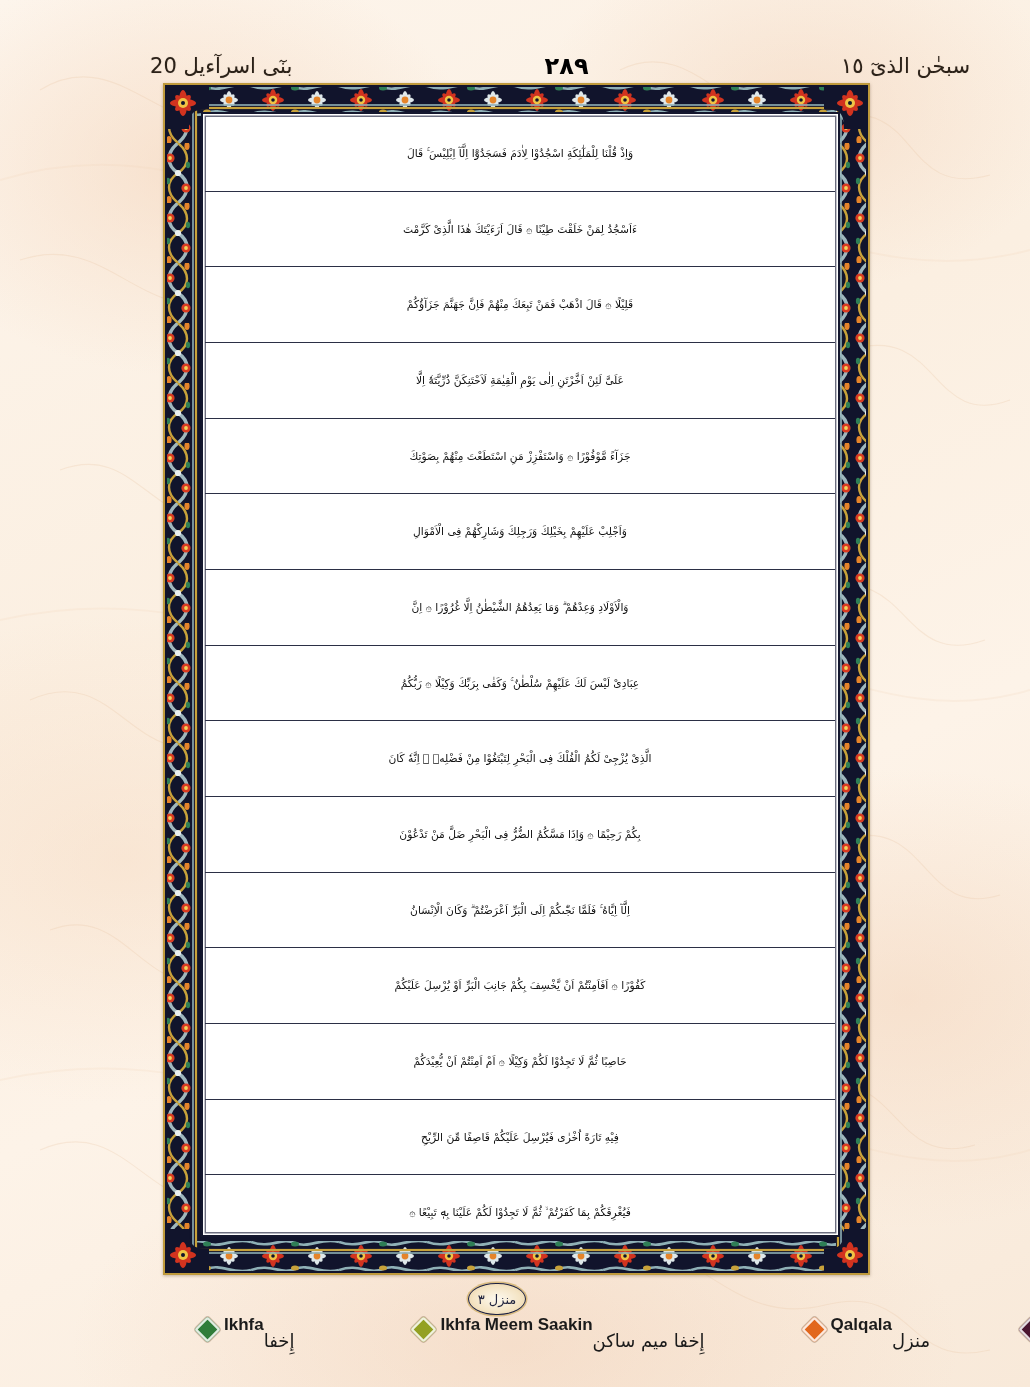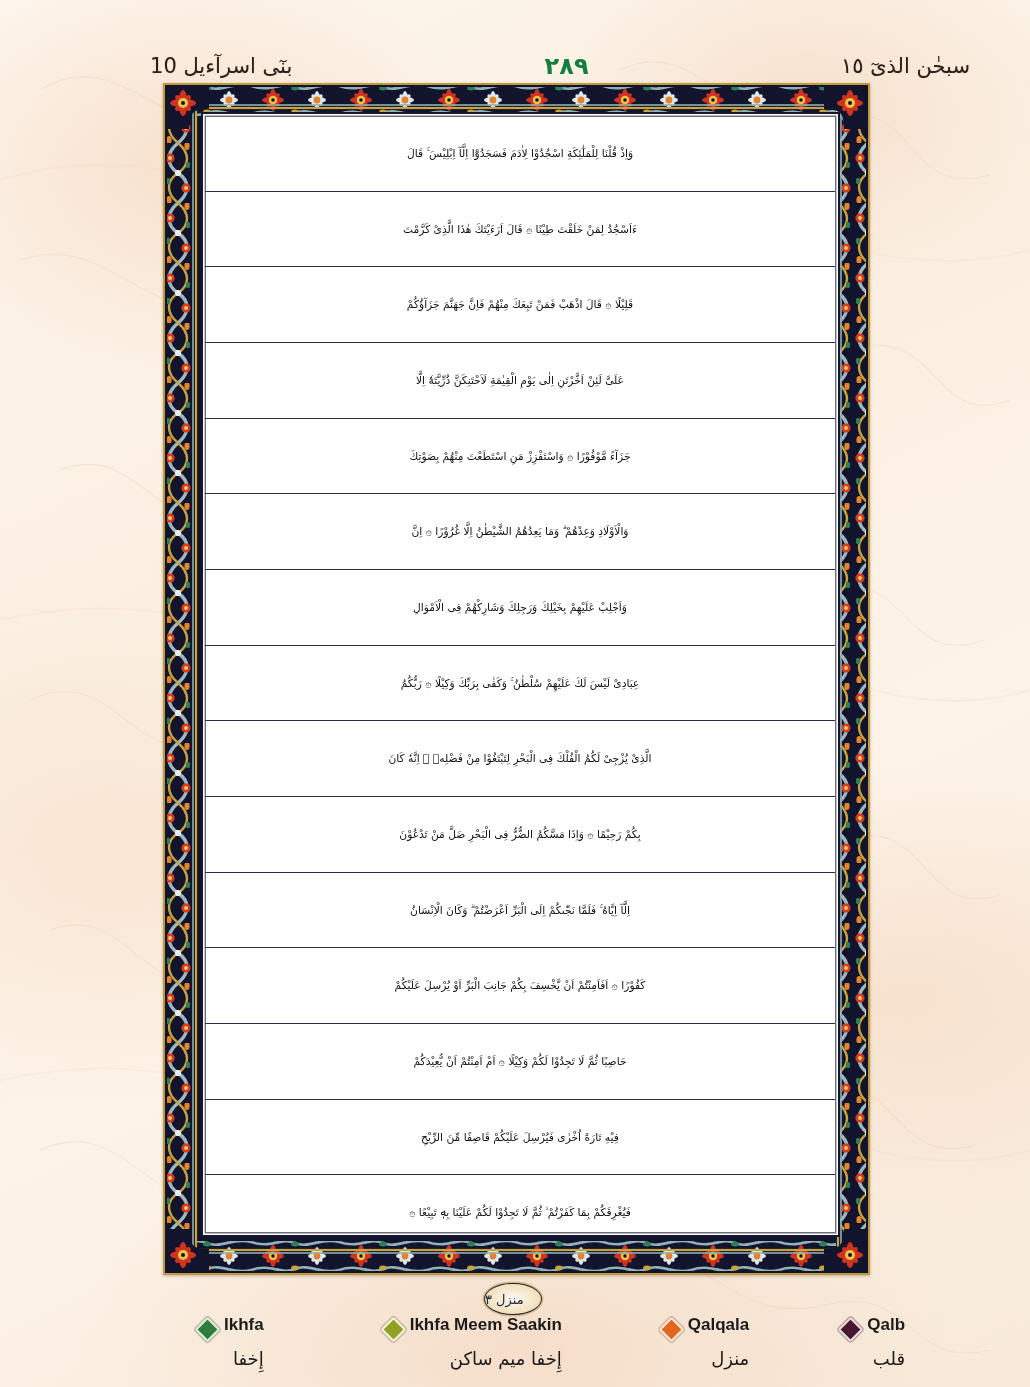--- a/index.html
+++ b/index.html
@@ -32,21 +32,21 @@
     color:#2b2118;
     direction:rtl;
   }
   .hdr-txt{
     font-family:"DejaVu Sans", sans-serif;
     font-size:21px;letter-spacing:0px;white-space:nowrap;
     text-shadow:0 0 1px rgba(60,40,25,.25);
   }
   .hdr-page{
     font-family:"DejaVu Sans", sans-serif;
-    font-size:24px;font-weight:bold;color:#15803d;
+    font-size:24px;font-weight:bold;color:#000000;
   }
 
   
   #frame{
     position:absolute;left:163px;top:83px;width:707px;height:1192px;
   }
   .border-base{
     position:absolute;inset:0;
     background:#11142c;
     box-shadow:0 1px 3px rgba(90,60,35,.35);
@@ -81,23 +81,23 @@
     white-space:nowrap;
     width:100%;
     text-align:center;
     padding:0 2px;
     transform:scaleX(.97);
     letter-spacing:-0.2px;
   }
 
   
   #manzil{
-    position:absolute;left:484px;top:1283px;
+    position:absolute;left:468px;top:1283px;
     width:56px;height:30px;
-    display:flex;align-items:center;justify-content:flex-start;
+    display:flex;align-items:center;justify-content:center;
     background:radial-gradient(ellipse at 50% 50%,#fdf9ef 0%,#f4e4c4 60%,#e3c796 100%);
     border:1.6px solid #1d2140;
     border-radius:50% / 52%;
     box-shadow:0 0 0 1.5px #d9bb7f;
     z-index:6;
   }
   #manzil span{
     direction:rtl;font-family:"DejaVu Sans",sans-serif;
     font-size:13px;color:#20243f;white-space:nowrap;
   }
@@ -112,21 +112,21 @@
   .leg-i2{margin-left:120px;justify-content:center;}
   .leg-i3{margin-left:100px;}
   .leg-i4{margin-left:92px;}
   .diamond{
     width:19px;height:19px;margin-top:4px;flex:0 0 auto;
     transform:rotate(45deg);
     border-radius:3px;
     box-shadow:inset 0 0 0 2.5px rgba(255,255,255,.85),
                0 0 0 1px rgba(120,90,60,.35);
   }
-  .leg-texts{display:flex;flex-direction:column;line-height:1.05;}
+  .leg-texts{display:flex;line-height:1.05;}
   .leg-en{
     font-family:"Liberation Sans", sans-serif;
     font-size:17px;font-weight:bold;color:#1b1b1b;white-space:nowrap;
   }
   .leg-ar{
     font-family:"DejaVu Sans", sans-serif;
     direction:rtl;font-size:18px;color:#1b1b1b;
     white-space:nowrap;text-align:right;margin-top:16px;
   }
 </style>
@@ -153,21 +153,21 @@
   <g fill="none" stroke="#f0d2b6" stroke-width="2" opacity="0.4">
     <path d="M0,180 C200,120 300,260 520,210 C740,160 840,300 1030,250"></path>
     <path d="M0,620 C220,570 320,700 540,650 C760,600 860,740 1030,690"></path>
     <path d="M0,1080 C220,1030 320,1160 540,1110 C760,1060 860,1200 1030,1150"></path>
   </g>
 </svg>
 
 <div class="header">
   <div class="hdr-txt">سبحٰن الذىٓ ١٥</div>
   <div class="hdr-page">٢٨٩</div>
-  <div class="hdr-txt">بنٓى اسرآءيل 10</div>
+  <div class="hdr-txt">بنٓى اسرآءيل 20</div>
 </div>
 
 <div id="frame">
   <div class="border-base"></div>
 
   <svg class="border-art" viewBox="0 0 707 1192" preserveAspectRatio="none">
     <defs>
 
       <pattern id="vineH" x="0" y="0" width="60" height="30" patternUnits="userSpaceOnUse">
         <rect width="60" height="30" fill="#11142c"></rect>
@@ -304,24 +304,24 @@
   <div class="qline">
       <div class="qtext" style="font-size: 11px;">قَلِيْلًا ۞ قَالَ اذْهَبْ فَمَنْ تَبِعَكَ مِنْهُمْ فَاِنَّ جَهَنَّمَ جَزَآؤُكُمْ</div>
     </div>
   <div class="qline">
       <div class="qtext" style="font-size: 11px;">عَلَىَّ لَئِنْ اَخَّرْتَنِ اِلٰى يَوْمِ الْقِيٰمَةِ لَاَحْتَنِكَنَّ ذُرِّيَّتَهٗٓ اِلَّا</div>
     </div>
   <div class="qline">
       <div class="qtext" style="font-size: 11px;">جَزَآءً مَّوْفُوْرًا ۞ وَاسْتَفْزِزْ مَنِ اسْتَطَعْتَ مِنْهُمْ بِصَوْتِكَ</div>
     </div>
   <div class="qline">
+      <div class="qtext" style="font-size: 11px;">وَاَجْلِبْ عَلَيْهِمْ بِخَيْلِكَ وَرَجِلِكَ وَشَارِكْهُمْ فِى الْاَمْوَالِ</div>
+    </div>
+  <div class="qline">
       <div class="qtext" style="font-size: 11px;">وَالْاَوْلَادِ وَعِدْهُمْ ۗ وَمَا يَعِدُهُمُ الشَّيْطٰنُ اِلَّا غُرُوْرًا ۞ اِنَّ</div>
-    </div>
-  <div class="qline">
-      <div class="qtext" style="font-size: 11px;">وَاَجْلِبْ عَلَيْهِمْ بِخَيْلِكَ وَرَجِلِكَ وَشَارِكْهُمْ فِى الْاَمْوَالِ</div>
     </div>
   <div class="qline">
       <div class="qtext" style="font-size: 11px;">عِبَادِىْ لَيْسَ لَكَ عَلَيْهِمْ سُلْطٰنٌ ۚ وَكَفٰى بِرَبِّكَ وَكِيْلًا ۞ رَبُّكُمُ</div>
     </div>
   <div class="qline">
       <div class="qtext" style="font-size: 11px;">الَّذِىْ يُزْجِىْ لَكُمُ الْفُلْكَ فِى الْبَحْرِ لِتَبْتَغُوْا مِنْ فَضْلِهٖ ۗ اِنَّهٗ كَانَ</div>
     </div>
   <div class="qline">
       <div class="qtext" style="font-size: 11px;">بِكُمْ رَحِيْمًا ۞ وَاِذَا مَسَّكُمُ الضُّرُّ فِى الْبَحْرِ ضَلَّ مَنْ تَدْعُوْنَ</div>
     </div>

